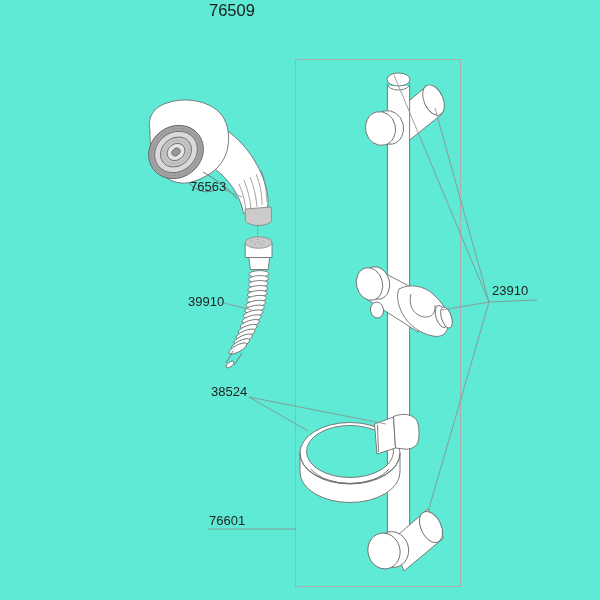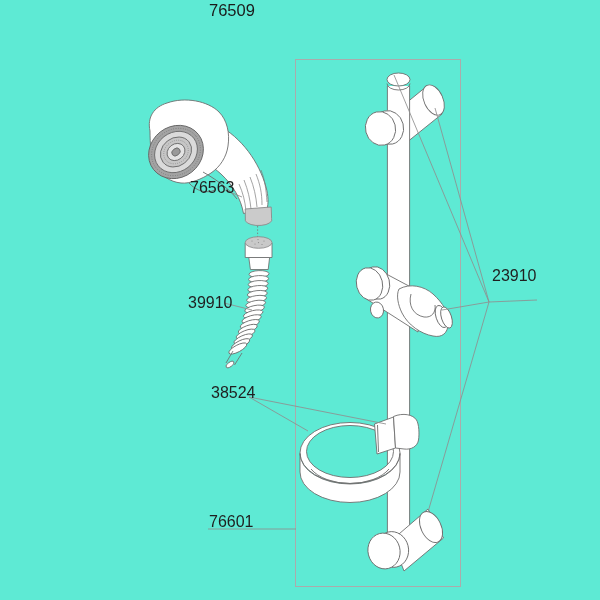--- a/index.html
+++ b/index.html
@@ -1,19 +1,19 @@
 <!DOCTYPE html>
 <html><head>
 <meta charset="utf-8">
 <style>
   html,body{margin:0;padding:0;background:#ffffff;}
   .stage{position:relative;width:600px;height:600px;background:#5eead4;overflow:hidden;
          font-family:"Liberation Sans", sans-serif;}
   .art{position:absolute;left:0;top:0;width:600px;height:600px;}
-  .lbl{position:absolute;font-size:16px;line-height:1;color:#1f1f1f;white-space:nowrap;}
+  .lbl{position:absolute;font-size:13px;line-height:1;color:#1f1f1f;white-space:nowrap;}
   .title{position:absolute;font-size:16.5px;line-height:1;color:#1b1b1b;white-space:nowrap;}
 </style>
 </head>
 <body>
 
 <div class="stage">
 
   <svg class="art" viewBox="0 0 600 600">
 
     <rect x="295.5" y="59.5" width="165" height="527" fill="none" stroke="#ababab" stroke-width="1"></rect>
@@ -148,14 +148,14 @@
   <div class="title" style="left:209px;top:2px;">76509</div>
 
   <div class="lbl" style="left:190px;top:180px;">76563</div>
 
   <div class="lbl" style="left:188px;top:295px;">39910</div>
 
   <div class="lbl" style="left:211px;top:385px;">38524</div>
 
   <div class="lbl" style="left:209px;top:514px;text-align:center;">76601</div>
 
-  <div class="lbl" style="left:492px;top:268px;text-align:center;">23910</div>
+  <div class="lbl" style="left:492px;top:284px;text-align:center;">23910</div>
 </div>
 
 </body></html>

